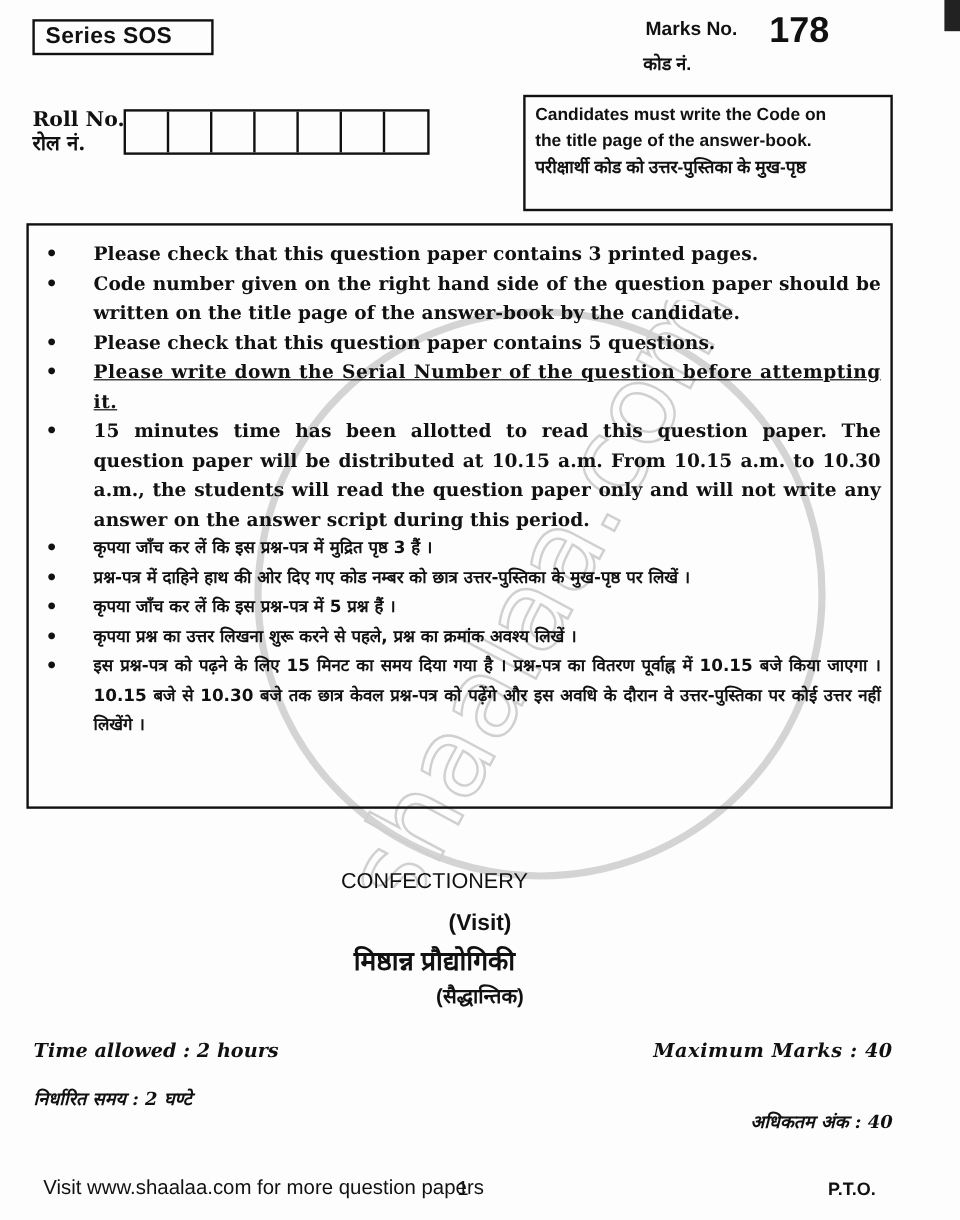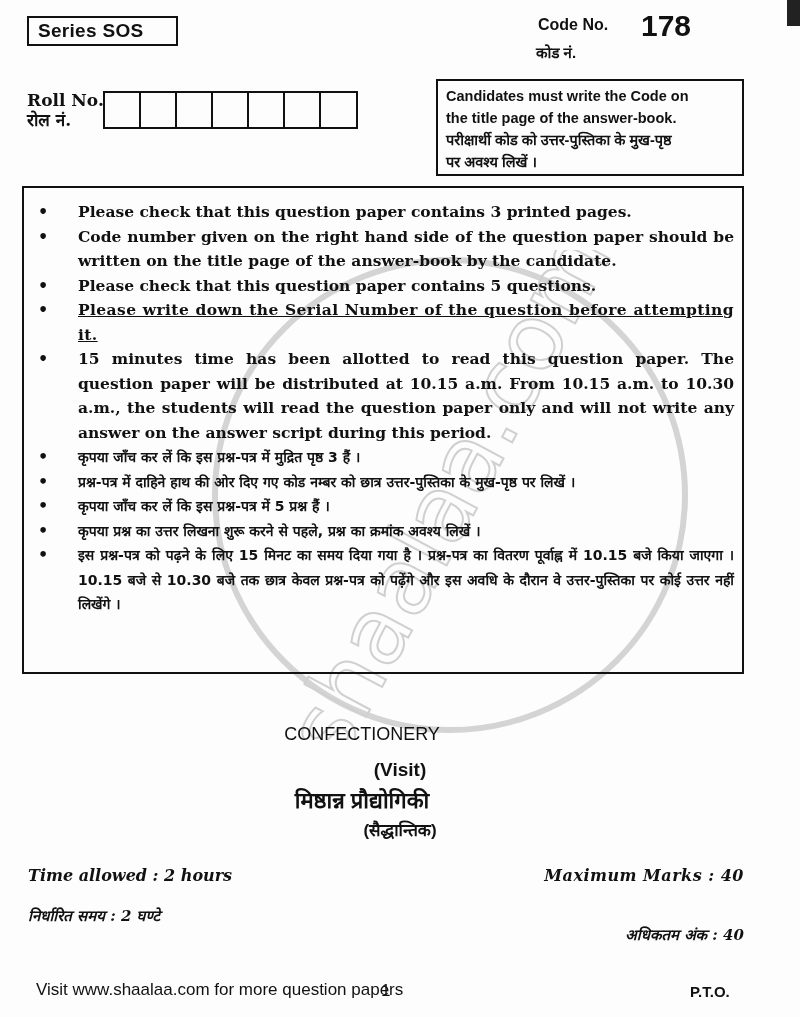--- a/index.html
+++ b/index.html
@@ -64,21 +64,21 @@
   #pto { left: 690px; top: 983px; font-size: 15px; font-weight: bold; font-family: "Liberation Sans", sans-serif; }
 
   #watermark {
     left: 205px; top: 250px; width: 490px; height: 490px; pointer-events: none;
   }
 </style>
 </head>
 <body>
 
 <div id="series-box" class="abs sans">Series SOS</div>
-<div id="code-label" class="abs sans">Code No.</div>
+<div id="code-label" class="abs sans">Marks No.</div>
 <div id="code-label-hi" class="abs sans">कोड नं.</div>
 <div id="code-number" class="abs sans">178</div>
 <div id="corner-mark" class="abs"></div>
 
 <div id="roll-label" class="abs serif">
   <div>Roll No.</div>
   <div>रोल नं.</div>
 </div>
 <div id="roll-boxes" class="abs">
   <div class="roll-cell"></div>
@@ -87,21 +87,20 @@
   <div class="roll-cell"></div>
   <div class="roll-cell"></div>
   <div class="roll-cell"></div>
   <div class="roll-cell"></div>
 </div>
 
 <div id="code-box" class="abs sans">
   <div>Candidates must write the Code on</div>
   <div>the title page of the answer-book.</div>
   <div>परीक्षार्थी कोड को उत्तर-पुस्तिका के मुख-पृष्ठ</div>
-  <div>पर अवश्य लिखें ।</div>
 </div>
 
 <svg id="watermark" class="abs" viewBox="0 0 490 490">
   <circle cx="245" cy="245" r="235" fill="none" stroke="#d4d4d4" stroke-width="6"></circle>
   <text x="245" y="275" text-anchor="middle" font-family="DejaVu Sans, sans-serif" font-size="92" fill="none" stroke="#d0d0d0" stroke-width="2" transform="rotate(-62 245 245)">shaalaa.com</text>
 </svg>
 
 <div id="instructions" class="abs">
   <div class="inst">
     <span class="bullet">•</span>

